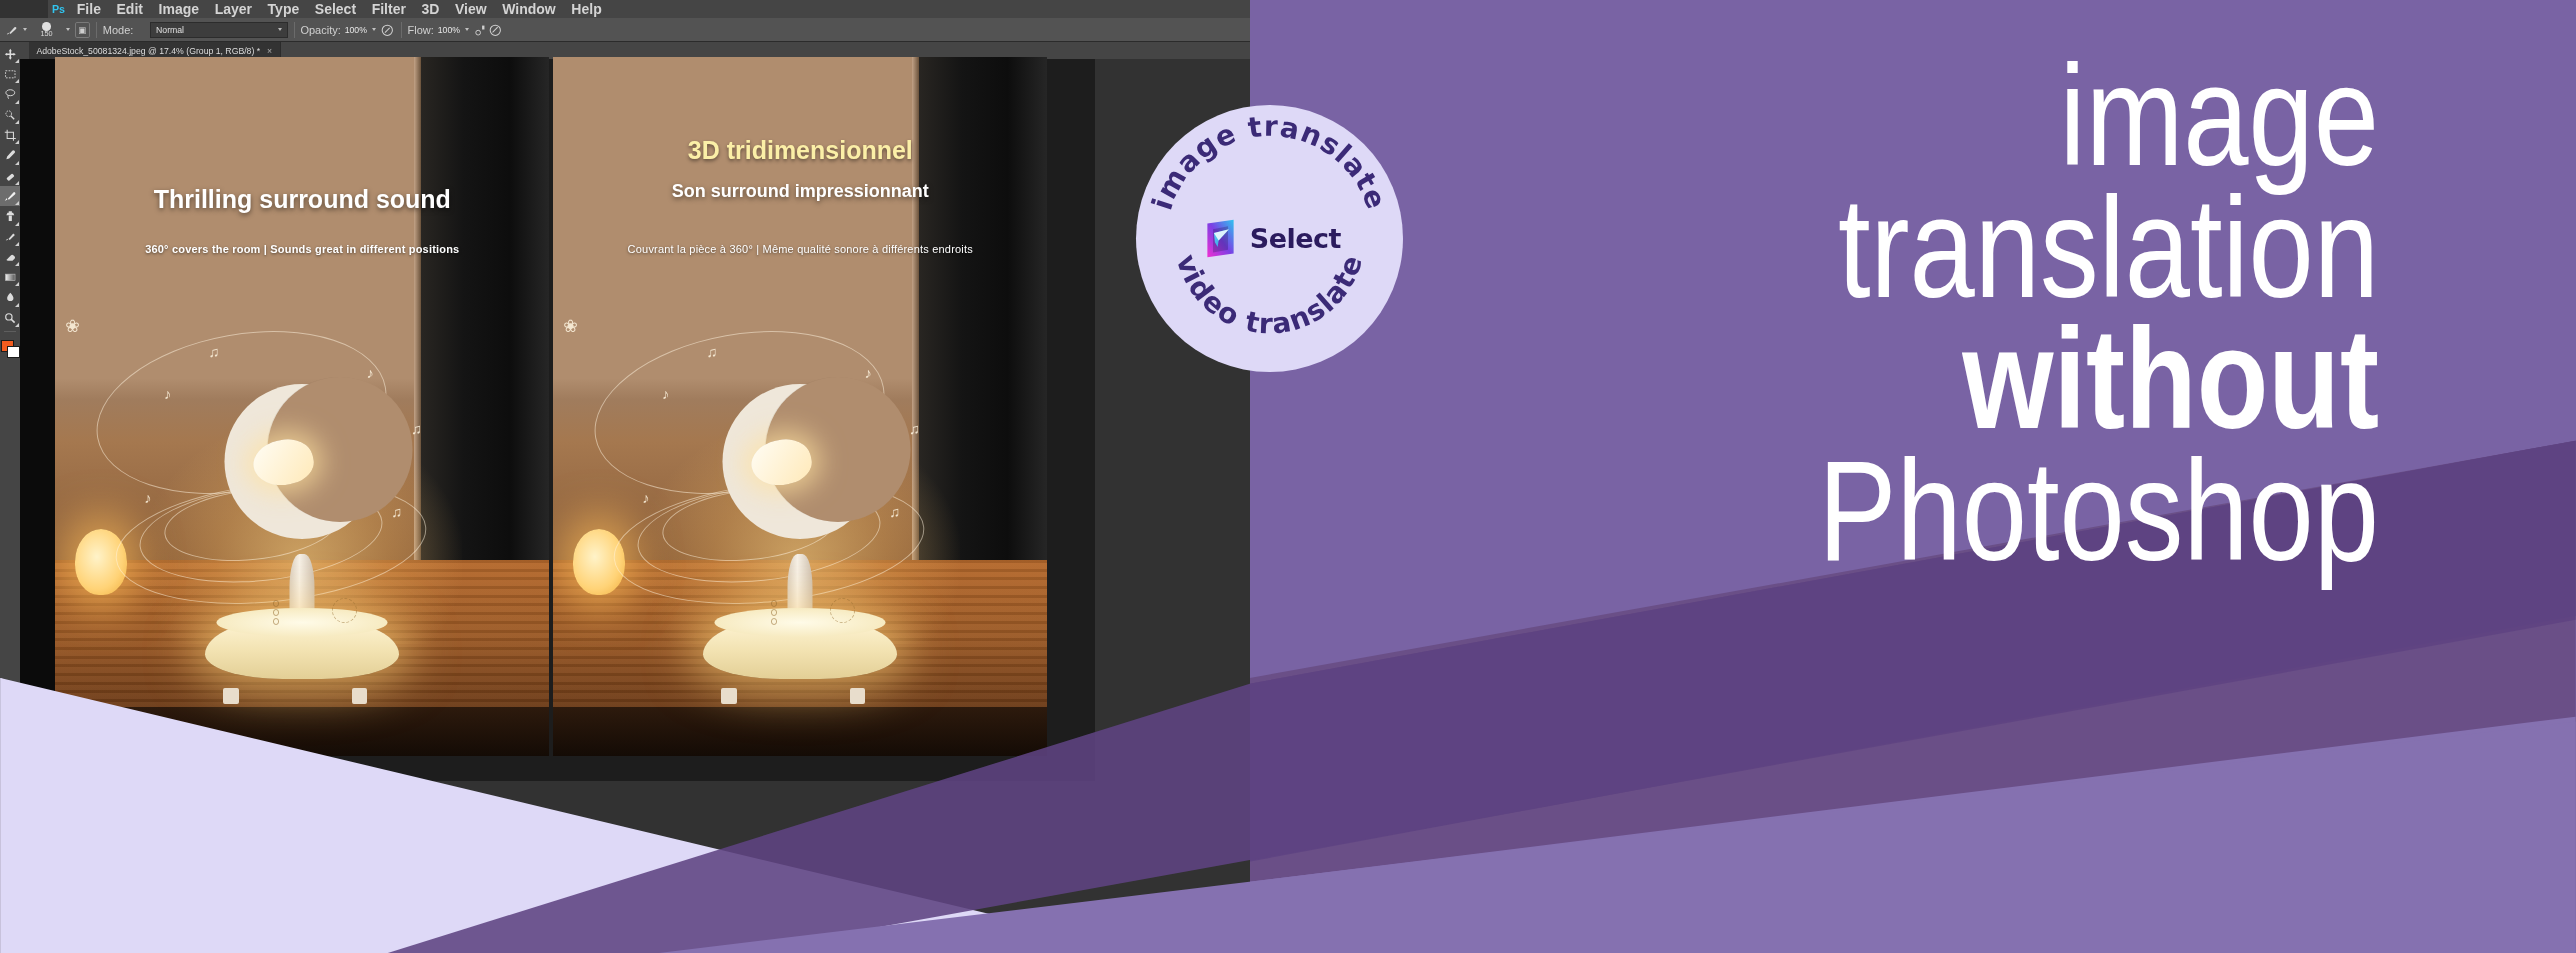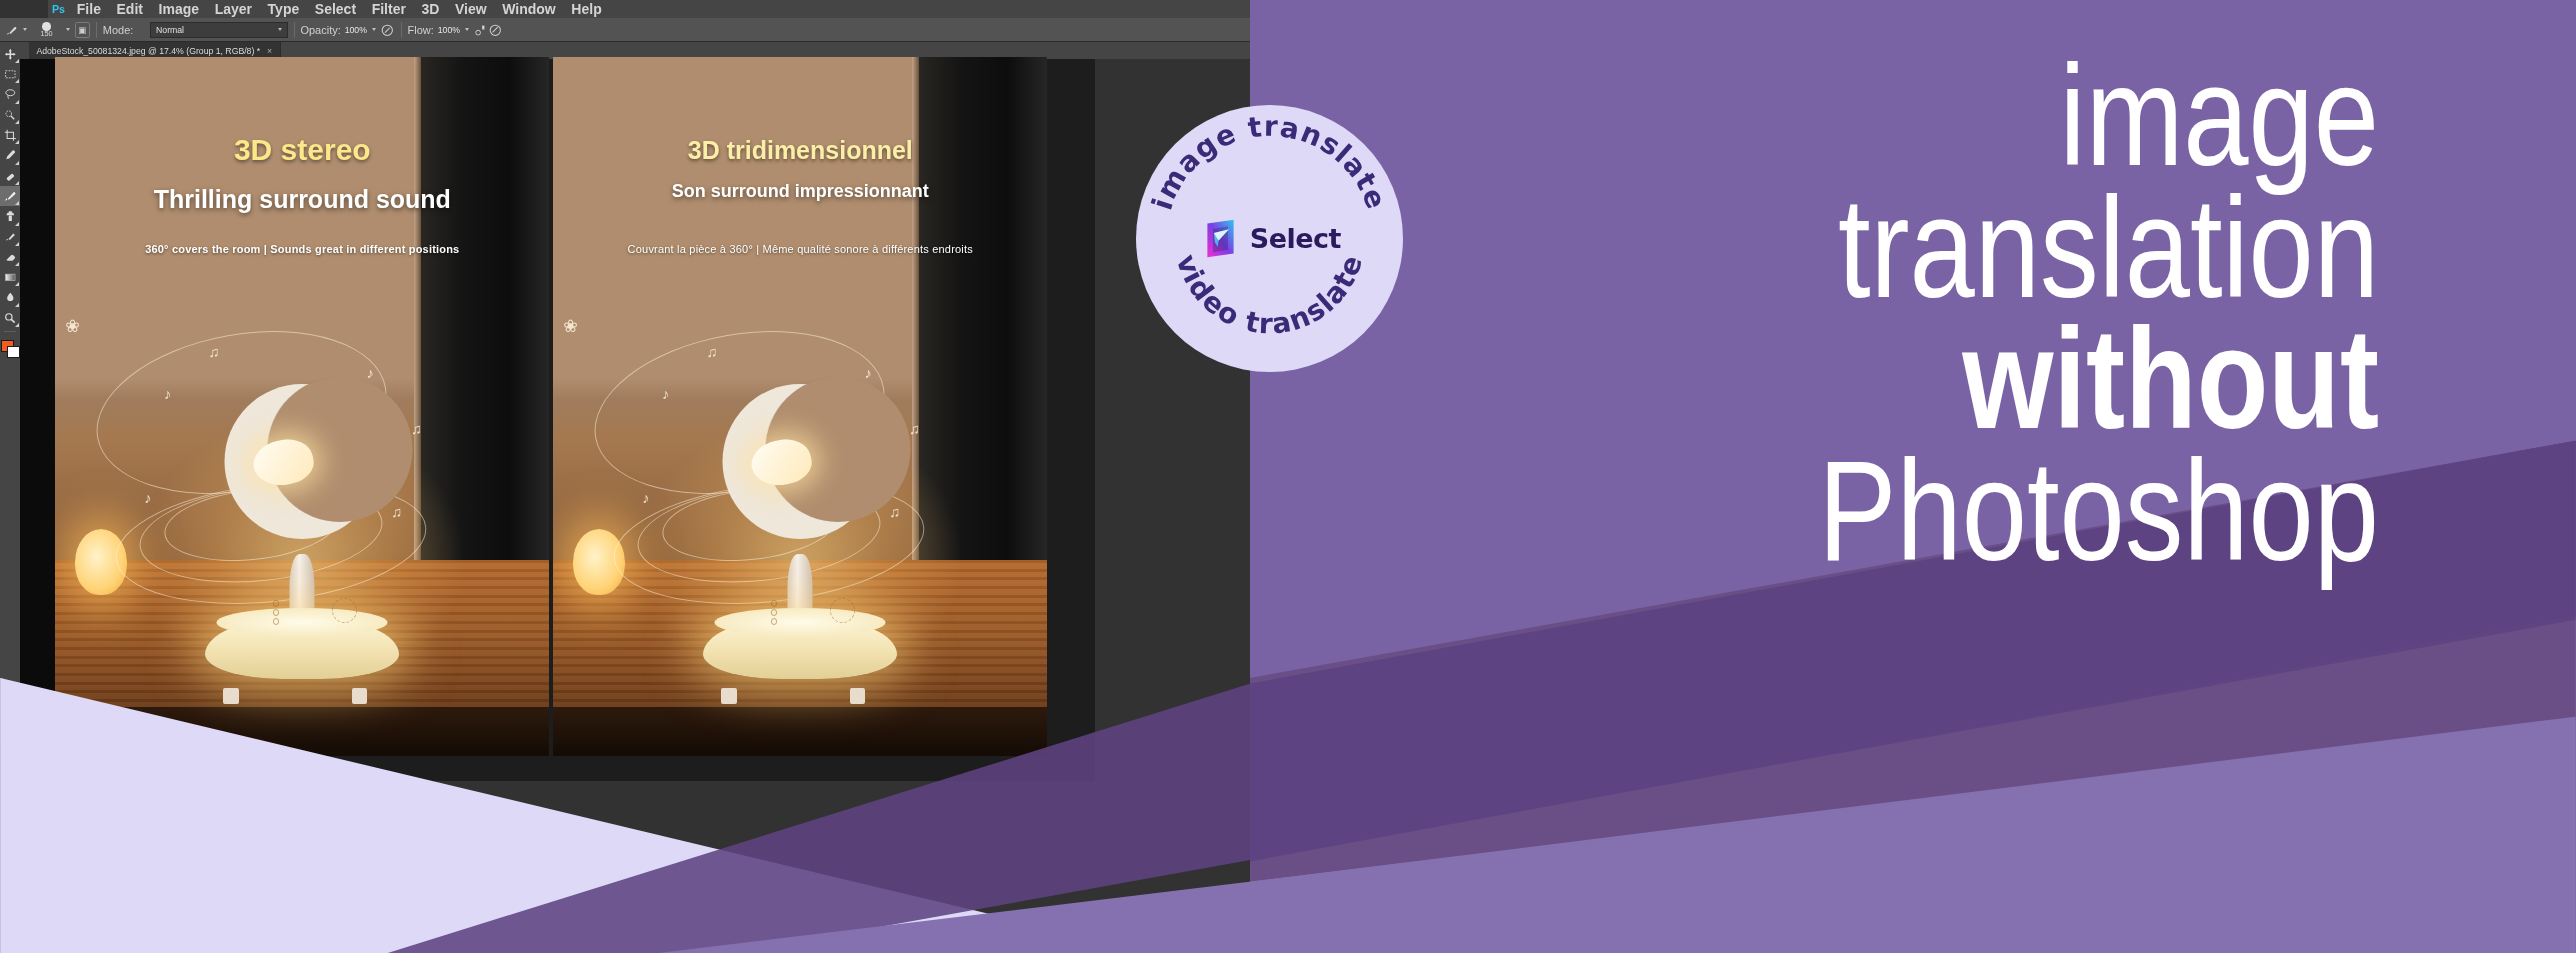--- a/index.html
+++ b/index.html
@@ -491,21 +491,20 @@
       <div class="lamp-foot r"></div>
 
       <span class="note" style="left:22%;top:47%;">♪</span>
       <span class="note" style="left:31%;top:41%;">♫</span>
       <span class="note" style="left:63%;top:44%;">♪</span>
       <span class="note" style="left:72%;top:52%;">♫</span>
       <span class="note" style="left:18%;top:62%;">♪</span>
       <span class="note" style="left:68%;top:64%;">♫</span>
       <span class="note" style="left:2%;top:37%;font-size:17.4px;">❀</span>
 
-      <div class="panel-title">3D stereo</div>
       <div class="panel-sub">Thrilling surround sound</div>
       <div class="panel-tag">360° covers the room | Sounds great in different positions</div>
     </div>
 
     <div class="panel" id="panel-fr">
       <div class="panel-bg"></div>
       <div class="panel-wall-r"></div>
       <div class="panel-wall-edge"></div>
       <div class="panel-floor"></div>
       <div class="panel-dark-strip"></div>

